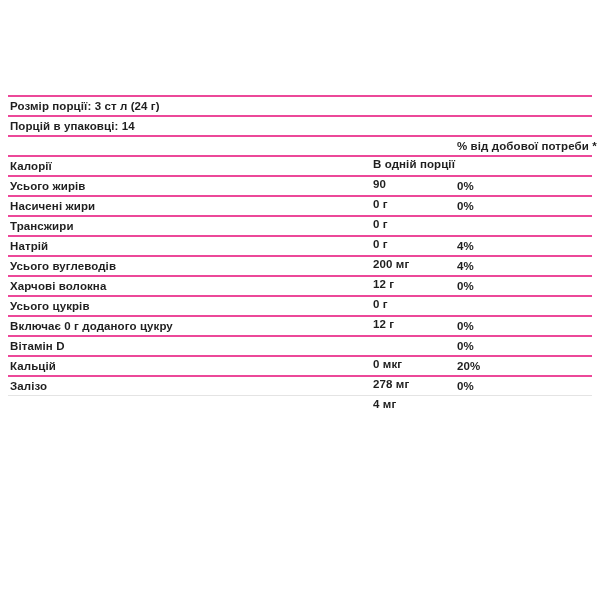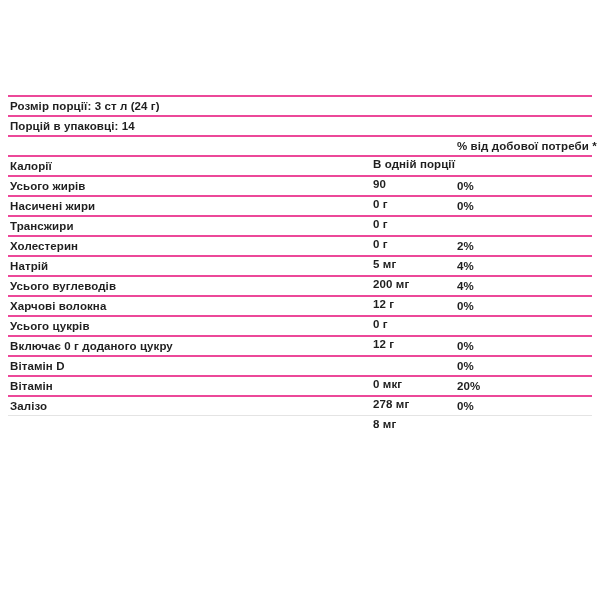--- a/index.html
+++ b/index.html
@@ -64,25 +64,20 @@
     <span class="c2">0 г</span>
     <span class="c3">0%</span>
   </div>
 
   <div class="row">
     <span class="c1">Трансжири</span>
     <span class="c2">0 г</span>
     <span class="c3"></span>
   </div>
 
-  <div class="row">
-    <span class="c1">Холестерин</span>
-    <span class="c2">5 мг</span>
-    <span class="c3">2%</span>
-  </div>
 
   <div class="row">
     <span class="c1">Натрій</span>
     <span class="c2">200 мг</span>
     <span class="c3">4%</span>
   </div>
 
   <div class="row">
     <span class="c1">Усього вуглеводів</span>
     <span class="c2">12 г</span>
@@ -108,26 +103,26 @@
   </div>
 
 
   <div class="row">
     <span class="c1">Вітамін D</span>
     <span class="c2">0 мкг</span>
     <span class="c3">0%</span>
   </div>
 
   <div class="row">
-    <span class="c1">Вітамін</span>
+    <span class="c1">Кальцій</span>
     <span class="c2">278 мг</span>
     <span class="c3">20%</span>
   </div>
 
   <div class="row">
     <span class="c1">Залізо</span>
-    <span class="c2">8 мг</span>
+    <span class="c2">4 мг</span>
     <span class="c3">0%</span>
   </div>
 
 
 
 </div>
 
 </body></html>

